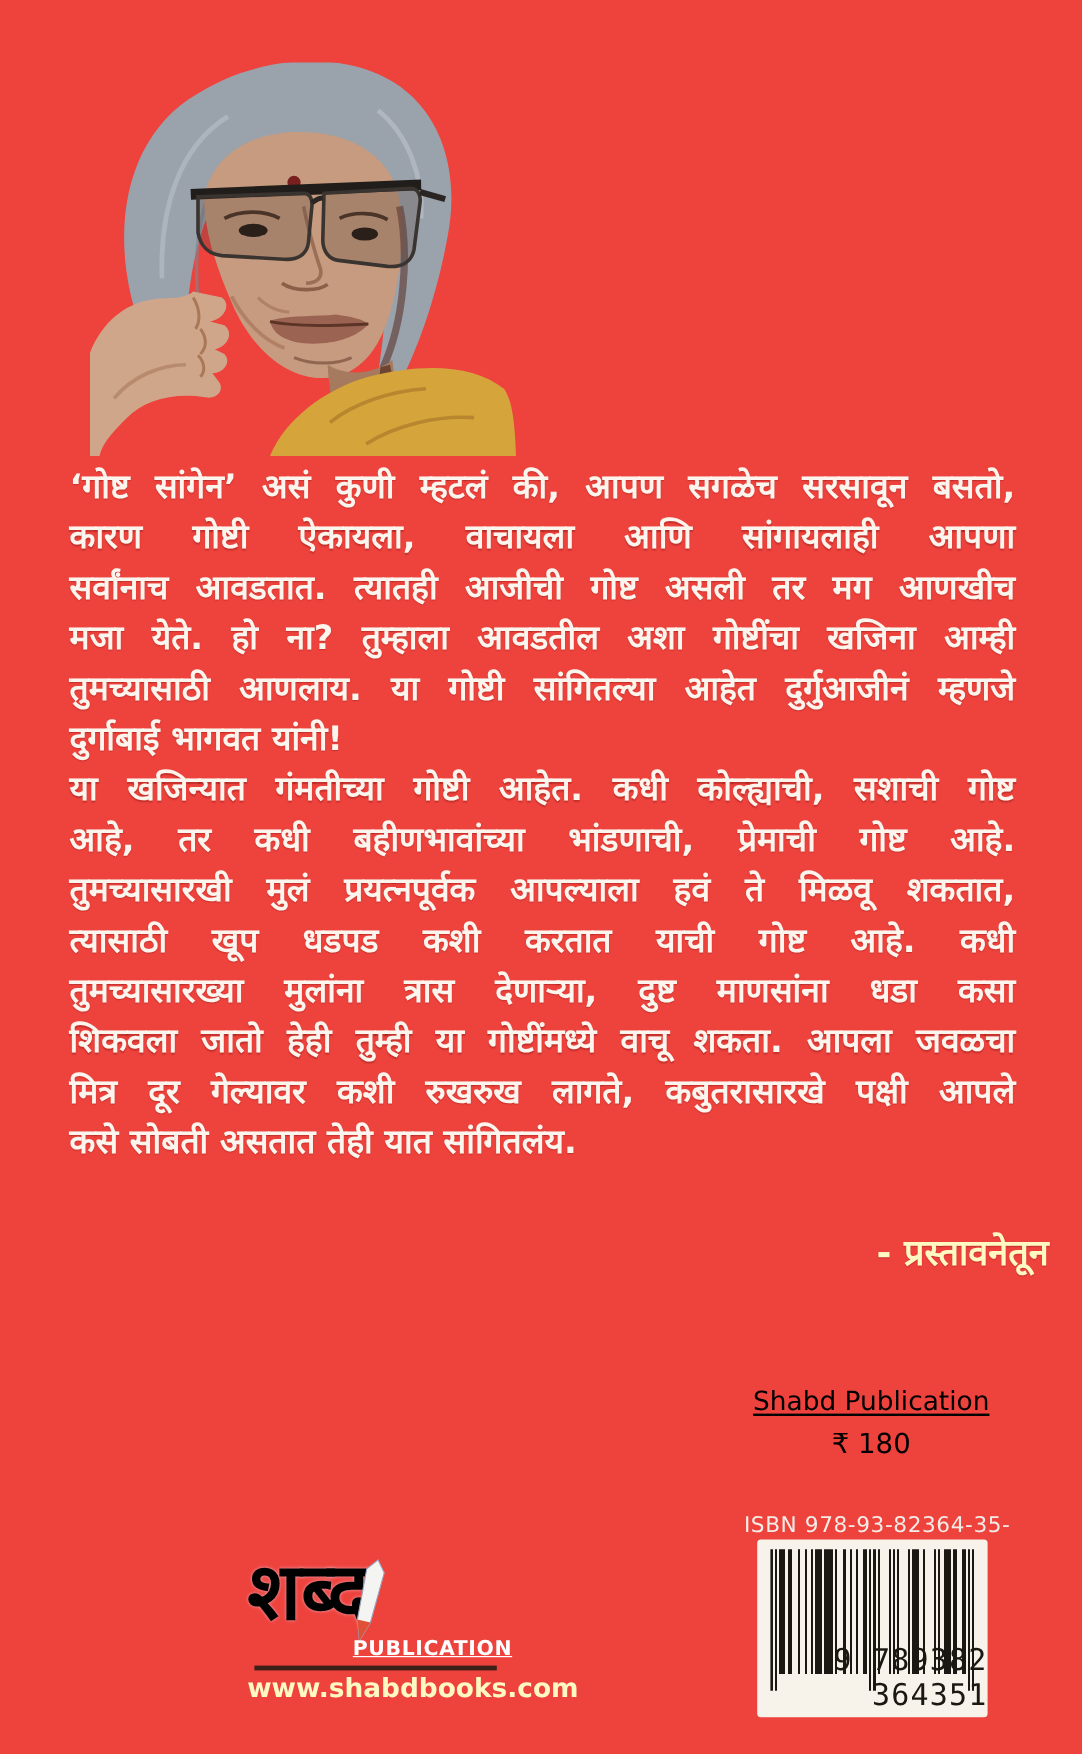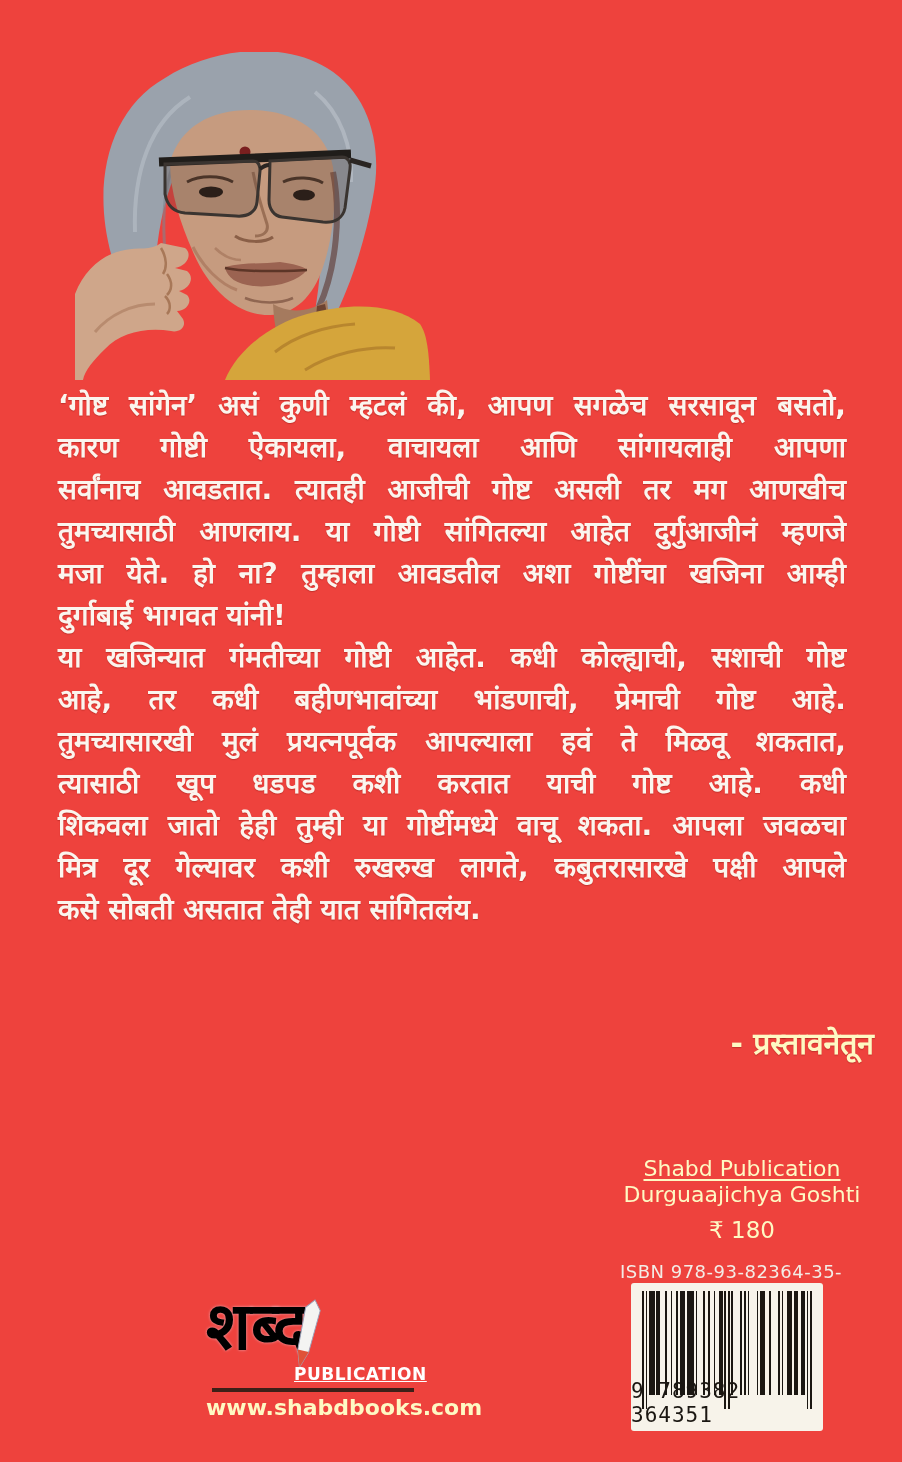--- a/index.html
+++ b/index.html
@@ -23,39 +23,39 @@
     text-shadow:0 1px 1px rgba(120,20,15,.35);
   }
   .bl.last{text-align-last:left;}
   .attribution{
     position:absolute;top:1022px;left:0;width:874px;
     text-align:right;color:#fef9c3;font-weight:700;font-size:30px;
     text-shadow:0 1px 1px rgba(120,20,15,.35);
   }
   
   .pub-block{
-    position:absolute;left:592px;top:1156px;width:300px;
-    text-align:center;color:#fef9c3;
+    position:absolute;left:576px;top:1156px;width:300px;
+    text-align:center;color:#000000;
   }
   .pub-name{font-size:22px;text-decoration:underline;text-underline-offset:3px;line-height:26px;}
   .pub-title{font-size:22px;line-height:26px;}
   .pub-price{font-size:23px;margin-top:9px;}
   
   .isbn-label{
     position:absolute;left:617px;top:1261px;width:228px;
     text-align:center;color:#f3ece6;font-size:18px;letter-spacing:.5px;
   }
   .barcode-box{
     position:absolute;left:631px;top:1283px;width:192px;height:148px;
     background:#f7f3ea;border-radius:3px;
   }
   .bars{position:absolute;left:11px;top:8px;width:170px;height:118px;fill:#1b1712;}
   .bc-digits{
     position:absolute;bottom:4px;left:0;width:100%;
-    text-align:left;color:#1b1712;font-size:21px;
+    text-align:right;color:#1b1712;font-size:25px;
     font-family:"DejaVu Sans Mono","Liberation Mono",monospace;
     letter-spacing:1px;
   }
   
   .logo-word{
     position:absolute;left:206px;top:1287px;width:200px;
     font-size:66px;line-height:80px;font-weight:700;color:#000000;
     text-shadow:0 0 3px rgba(230,234,250,.6);
   }
   .pen{position:absolute;left:292px;top:1293px;width:28px;height:92px;transform:rotate(13deg);}
@@ -119,37 +119,37 @@
       <path d="M92,222 C98,230 97,238 92,243" stroke="#a87858" stroke-width="2.5" fill="none"></path>
       <path d="M90,244 C96,250 96,258 92,262" stroke="#a87858" stroke-width="2.5" fill="none"></path>
       <path d="M20,280 C35,262 58,252 80,252" stroke="rgba(150,100,70,.4)" stroke-width="3" fill="none"></path>
     </g>
   </svg>
 
   <div class="blurb">
     <div class="bl">‘गोष्ट सांगेन’ असं कुणी म्हटलं की, आपण सगळेच सरसावून बसतो,</div>
     <div class="bl">कारण गोष्टी ऐकायला, वाचायला आणि सांगायलाही आपणा</div>
     <div class="bl">सर्वांनाच आवडतात. त्यातही आजीची गोष्ट असली तर मग आणखीच</div>
+    <div class="bl">मजा येते. हो ना? तुम्हाला आवडतील अशा गोष्टींचा खजिना आम्ही</div>
     <div class="bl">तुमच्यासाठी आणलाय. या गोष्टी सांगितल्या आहेत दुर्गुआजीनं म्हणजे</div>
-    <div class="bl">मजा येते. हो ना? तुम्हाला आवडतील अशा गोष्टींचा खजिना आम्ही</div>
     <div class="bl last">दुर्गाबाई भागवत यांनी!</div>
     <div class="bl">या खजिन्यात गंमतीच्या गोष्टी आहेत. कधी कोल्ह्याची, सशाची गोष्ट</div>
     <div class="bl">आहे, तर कधी बहीणभावांच्या भांडणाची, प्रेमाची गोष्ट आहे.</div>
     <div class="bl">तुमच्यासारखी मुलं प्रयत्नपूर्वक आपल्याला हवं ते मिळवू शकतात,</div>
     <div class="bl">त्यासाठी खूप धडपड कशी करतात याची गोष्ट आहे. कधी</div>
+    <div class="bl">तुमच्यासारख्या मुलांना त्रास देणाऱ्या, दुष्ट माणसांना धडा कसा</div>
     <div class="bl">शिकवला जातो हेही तुम्ही या गोष्टींमध्ये वाचू शकता. आपला जवळचा</div>
     <div class="bl">मित्र दूर गेल्यावर कशी रुखरुख लागते, कबुतरासारखे पक्षी आपले</div>
     <div class="bl last">कसे सोबती असतात तेही यात सांगितलंय.</div>
   </div>
 
   <div class="attribution">- प्रस्तावनेतून</div>
 
   <div class="pub-block">
     <div class="pub-name">Shabd Publication</div>
-    <div class="pub-title">Durguaajichya Goshti</div>
     <div class="pub-price">₹ 180</div>
   </div>
 
   <div class="isbn-label">ISBN 978-93-82364-35-1</div>
   <div class="barcode-box">
     <svg class="bars" viewBox="0 0 95 60" preserveAspectRatio="none" shape-rendering="crispEdges">
         <rect x="0" y="0" width="1" height="60"></rect>
         <rect x="2" y="0" width="1" height="60"></rect>
         <rect x="4" y="0" width="1" height="53"></rect>
         <rect x="5" y="0" width="1" height="53"></rect>

